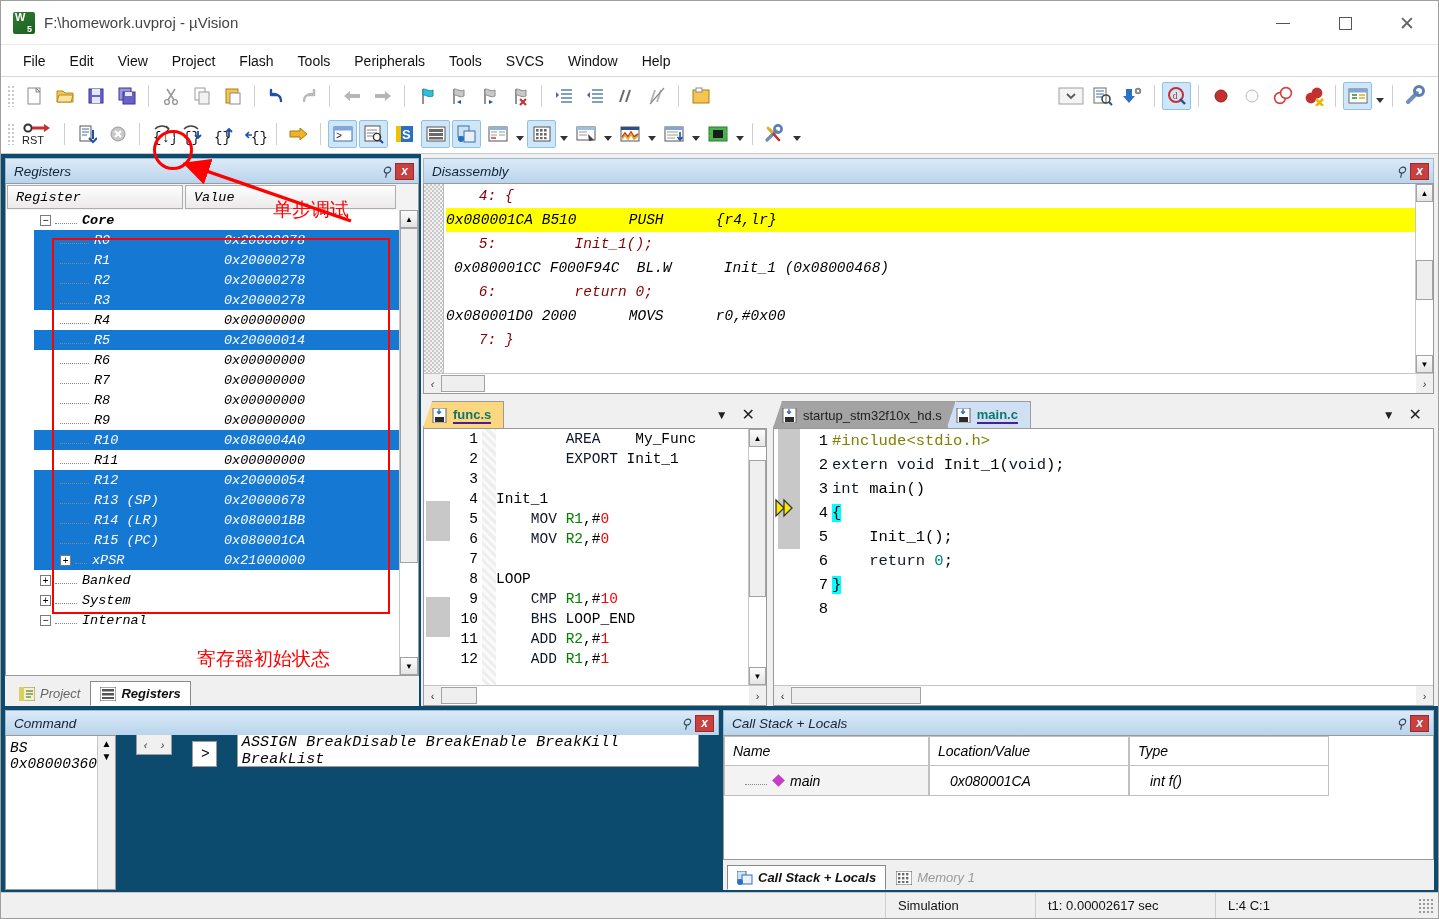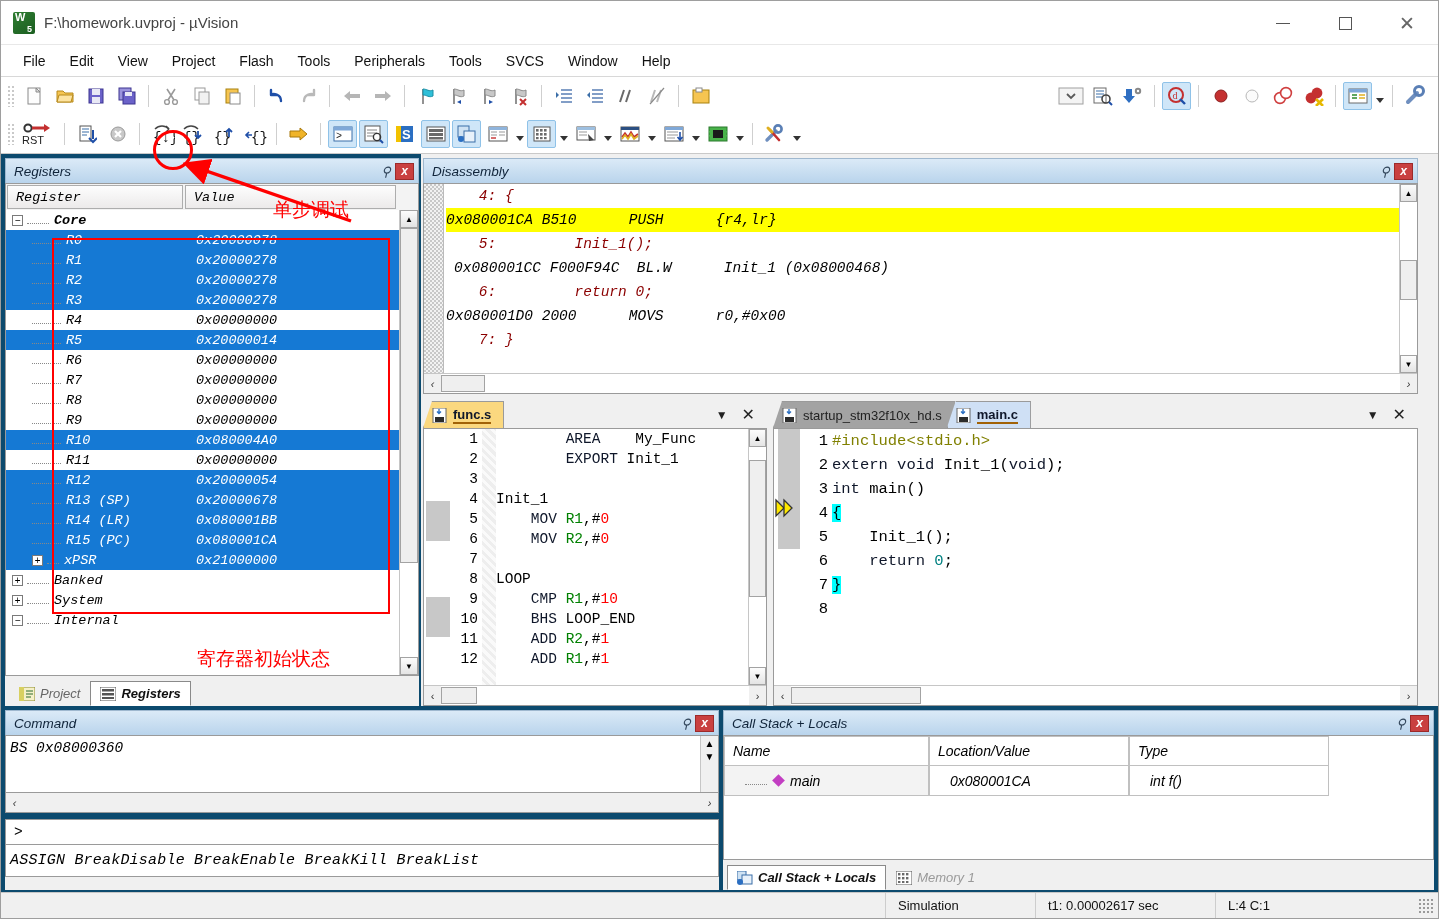--- a/index.html
+++ b/index.html
@@ -53,21 +53,21 @@
       border:1px solid #9fb8cf; border-bottom:none; }
   .panel-title { font-size:13.5px; color:#10243a; flex:1 1 auto; }
   .pin { width:18px; text-align:center; color:#33475c; font-size:13px; }
   .xbtn { width:19px; height:17px; margin-right:4px; background:#c94040; color:#fff;
       font-size:12px; line-height:15px; text-align:center; border:1px solid #9c2a2a; font-weight:bold;}
   .panel-body { flex:1 1 auto; background:#fff; border:1px solid #9a9a9a; min-height:0; overflow:hidden; position:relative; display:flex; flex-direction:column;}
 
   
   .reg-panel { flex:0 0 420px; padding:4px 2px 0 4px; }
   .reg-wrap { display:flex; flex:1 1 auto; min-height:0; }
-  .reg-col { flex:1 1 auto; display:flex; flex-direction:column; min-width:0; }
+  .reg-col { flex:1 1 auto; display:flex; flex-direction:column; min-width:0;margin-left:28px; }
   .reg-header { display:flex; height:26px; flex:0 0 auto; background:#f3f3f3; }
   .reg-hcell { border:1px solid #adadad; background:linear-gradient(#fdfdfd,#eceaea);
      font-family:"Liberation Mono", monospace; font-size:13.5px; display:flex; align-items:center; padding-left:8px; margin:1px;}
   .reg-hcell.c1 { flex:0 0 176px; }
   .reg-hcell.c2 { flex:1 1 auto; }
   .reg-list { flex:1 1 auto; overflow:hidden; background:#fff; font-family:"Liberation Mono", monospace; font-size:13.5px; position:relative;}
   .reg-row { height:20px; display:flex; align-items:center; white-space:nowrap; }
   .reg-row.sel { background:#1579d4; color:#fff; }
   .rowinner { display:flex; width:100%; align-items:center;}
   .expander { display:inline-block; width:11px; height:11px; border:1px solid #7a7a7a; background:#fff;
@@ -77,21 +77,21 @@
   .sb-btn { height:18px; background:linear-gradient(#fcfcfc,#e4e4e4); border:1px solid #a3a3a3; display:flex; align-items:center; justify-content:center; font-size:8px;}
   .sb-track { flex:1 1 auto; background:#fff; position:relative; }
   .sb-thumb { position:absolute; left:0; right:0; background:#efefef; border:1px solid #a3a3a3; }
 
   
   .reg-tabs { height:30px; display:flex; align-items:flex-end; flex:0 0 auto; background:#f0f0f0; padding-left:4px;}
   .dtab { height:25px; display:flex; align-items:center; gap:5px; padding:0 9px; font-size:13px; color:#666; border:1px solid transparent;}
   .dtab.active { background:#fff; border:1px solid #8a8a8a; border-bottom-color:#fff; color:#111; font-weight:bold; }
 
   
-  .right-top { flex:1 1 auto; display:flex; flex-direction:column; padding:4px 20px 0 2px; min-width:0;}
+  .right-top { flex:1 1 auto; display:flex; flex-direction:column; padding:4px 4px 0 2px; min-width:0;}
   .dis-panel { flex:0 0 236px; }
   .dis-body { display:flex; flex-direction:column; }
   .dis-area { flex:1 1 auto; display:flex; min-height:0; }
   .dis-gutter { flex:0 0 20px;
      background:repeating-conic-gradient(#c8c8c8 0% 25%, #f2f2f2 0% 50%) 0 0/4px 4px;
      border-right:1px solid #bbb; }
   .dis-code { flex:1 1 auto; font-family:"Liberation Mono", monospace; font-size:14.5px; overflow:hidden; background:#fff; position:relative;}
   .dis-line { height:24px; line-height:24px; white-space:pre; }
   .dis-line.hl { background:#ffff00; position:relative;}
   .dis-src { color:#8b0000; }
@@ -107,21 +107,21 @@
   .ed { display:flex; flex-direction:column; min-width:0; }
   .ed.left { flex:0 0 344px; }
   .ed.right { flex:1 1 auto; }
   .ed-tabrow { height:30px; display:flex; align-items:flex-end; flex:0 0 auto; position:relative; }
   .etab { height:27px; display:flex; align-items:center; gap:6px; padding:0 12px 0 8px; font-size:13px;
       border:1px solid #9a9a9a; border-bottom:none; position:relative; margin-right:-8px;
       clip-path: polygon(9px 0, 100% 0, 100% 100%, 0 100%);}
   .etab.func { background:#fbd87f; }
   .etab.startup { background:#a3a3a3; }
   .etab.mainc { background:#cfe0f5; }
-  .etab.active .lbl { font-weight:bold; border-bottom:2px solid #a16207; color:#0f172a;}
+  .etab.active .lbl { font-weight:bold; border-bottom:2px solid #4c1d95; color:#0f766e;}
   .etab .lbl { color:#222; }
   .ed-tools { margin-left:auto; display:flex; align-items:center; gap:14px; padding-right:12px; height:27px; color:#222;}
   .ed-tools .cv { font-size:12px; }
   .ed-tools .cx { font-size:16px; }
   .ed-body { flex:1 1 auto; background:#fff; border:1px solid #9a9a9a; display:flex; flex-direction:column; min-height:0;}
   .ed-main { flex:1 1 auto; display:flex; min-height:0; }
   .ed-bk { flex:0 0 28px; background:#fff; position:relative;}
   .ed-num { flex:0 0 30px; background:#fff; text-align:right; padding-right:4px;
       font-family:"Liberation Mono", monospace; font-size:14.5px; color:#000; }
   .ed-fold { flex:0 0 14px; background:repeating-linear-gradient(45deg,#fafafa 0 3px,#eee 3px 6px); }
@@ -896,21 +896,21 @@
     </div>
 
     <div class="row-bot">
 
       <div class="panel cmd-panel">
         <div class="panel-head">
           <span class="panel-title">Command</span>
           <span class="pin">⚲</span>
           <span class="xbtn">x</span>
         </div>
-        <div style="display:flex; flex-direction:column; flex:1 1 auto; min-height:0;">
+        <div style="display:flex; flex:1 1 auto; min-height:0;gap:20px;">
           <div class="cmd-out">
             <div class="cmd-outtext">BS  0x08000360</div>
             <div class="cmd-vs">
               <span style="font-size:10px">▲</span>
               <span style="font-size:10px">▼</span>
             </div>
           </div>
           <div class="cmd-hs">
             <div class="hs-arrow">‹</div>
             <div class="hs-track" style="background:#f0f0f0"></div>

